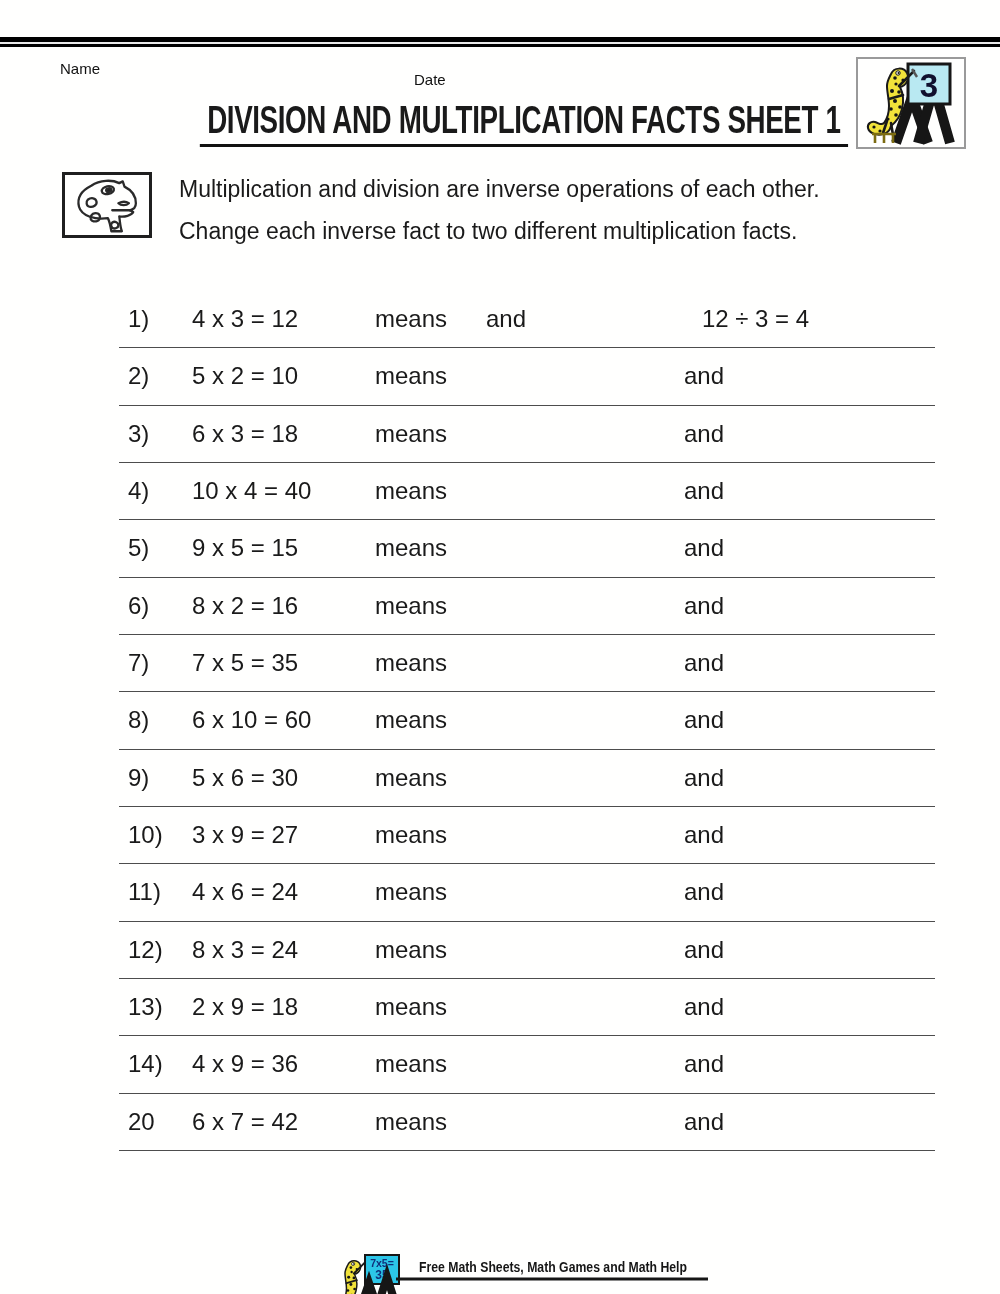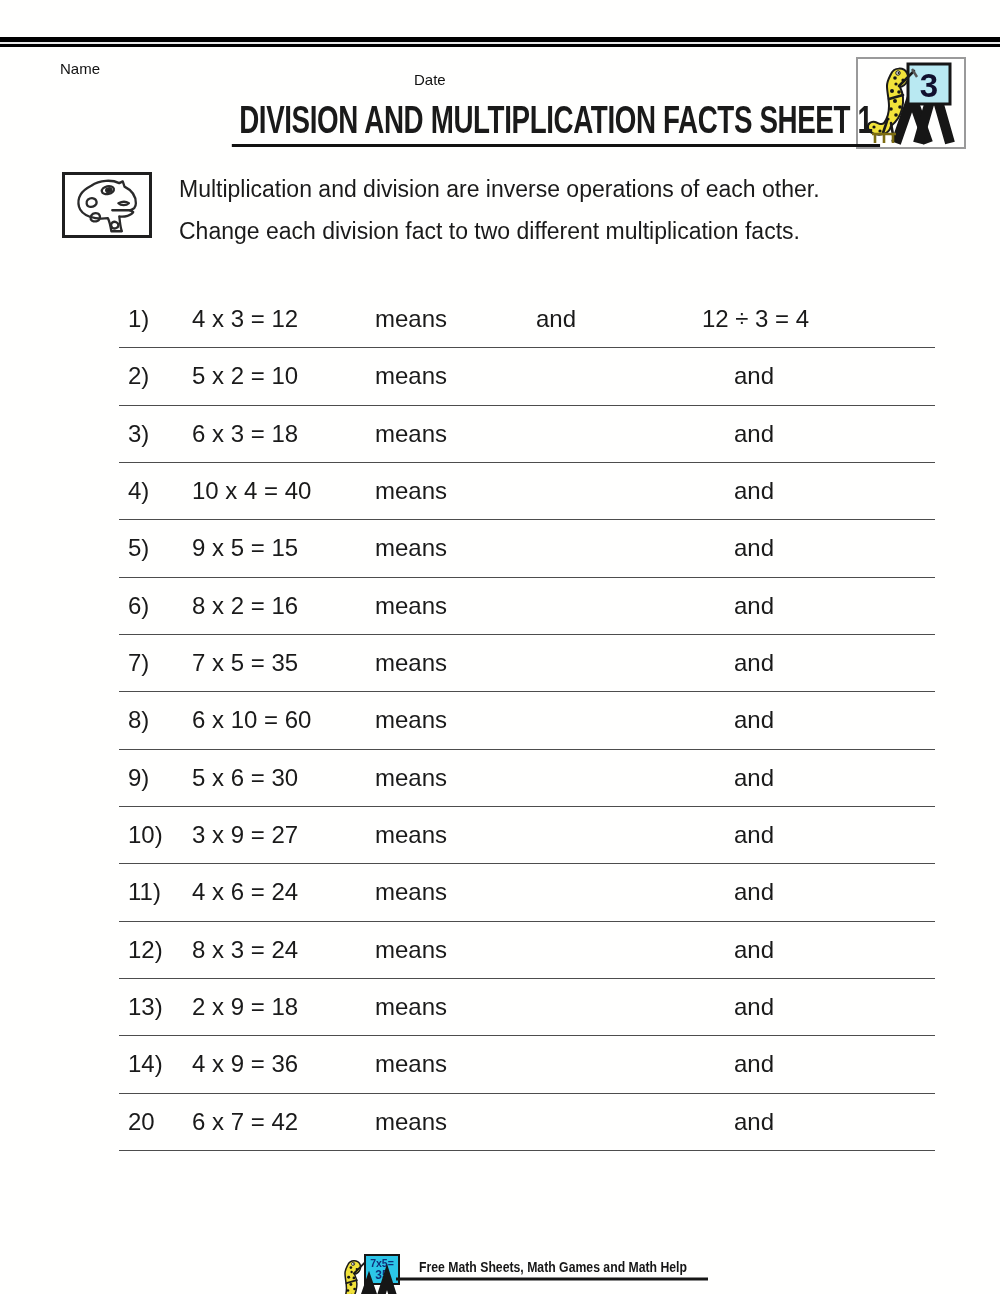--- a/index.html
+++ b/index.html
@@ -16,21 +16,21 @@
   .meta-label { font-size:15px; color:#111; }
   .name-label { left:60px; top:60px; }
   .date-label { left:414px; top:71px; }
 
   .grade-logo {
     left:856px; top:57px; width:106px; height:88px;
     border:2px solid #9a9a9a; background:#fffffe;
     display:flex; align-items:center; justify-content:center;
   }
 
-  .title-wrap { left:8px; right:0; top:99px; text-align:right; white-space:nowrap;margin-left:40px; }
+  .title-wrap { left:8px; right:0; top:99px; text-align:center; white-space:nowrap;margin-left:40px; }
   .page-title {
     display:inline-block; font-size:38px; font-weight:700; letter-spacing:-0.5px;
     border-bottom:3px solid #111; padding:0 10px 2px;
     transform:scaleX(0.73); transform-origin:center;
   }
 
   .instr-icon-box {
     left:62px; top:172px; width:84px; height:60px; border:3px solid #1f1f1f;
     background:#fffffe; display:flex; align-items:center; justify-content:center;
   }
@@ -40,21 +40,21 @@
   .facts-table { left:119px; top:291px; width:816px; }
   .trow {
     display:flex; align-items:center; height:56.33px;
     border-bottom:1.5px solid #4d4d4d; font-size:24px;
   }
   .cell { white-space:nowrap; }
   .cell-num   { width:73px; padding-left:9px; box-sizing:border-box; }
   .cell-fact  { width:183px; }
   .cell-means { width:111px; }
   .cell-division1 { width:198px; }
-  .cell-and   { width:90px;text-align:right; }
+  .cell-and   { width:90px; }
   .cell-division2 { flex:1;text-align:center; }
 
   .footer-logo { left:323px; top:1253px; width:392px; height:72px; }
 </style>
 </head>
 <body>
 
 <div class="page">
 
   <div class="abs topbar"></div>
@@ -118,21 +118,21 @@
         <path d="M50,38 L72,38"></path>
         <path d="M22,26 C26,23 31,24 32,28 C33,32 28,35 24,34 C20,33 20,28 22,26 Z"></path>
         <path d="M28,42 C32,40 36,42 36,46 C36,50 31,52 27,50 C24,48 25,44 28,42 Z"></path>
         <path d="M50,52 C53,50 57,52 57,55 C57,58 53,60 50,58 C48,56 48,54 50,52 Z"></path>
       </g>
     </svg>
   </div>
 
   <div class="abs instructions">
     <div>Multiplication and division are inverse operations of each other.</div>
-    <div>Change each division fact to two different multiplication facts.</div>
+    <div>Change each inverse fact to two different multiplication facts.</div>
   </div>
 
   <div class="abs facts-table">
       <div class="trow">
         <div class="cell cell-num">1)</div>
         <div class="cell cell-fact">4 x 3 = 12</div>
         <div class="cell cell-means">means</div>
         <div class="cell cell-and">and</div>
         <div class="cell cell-division2">12 ÷ 3 = 4</div>
       </div>

